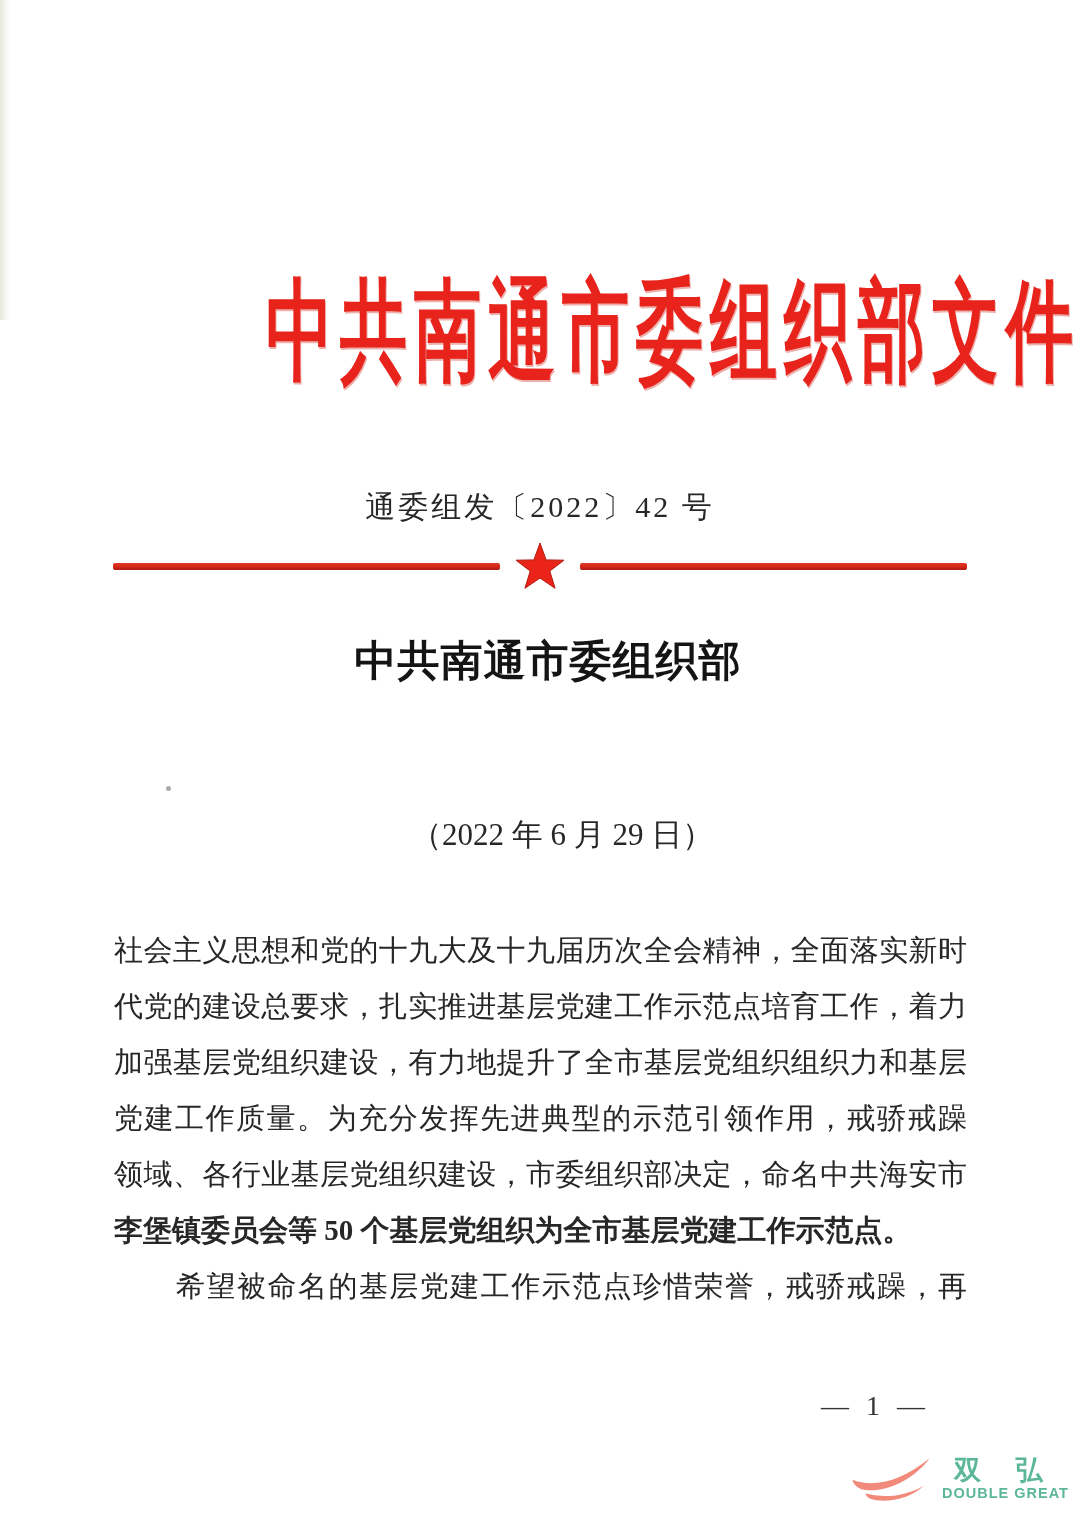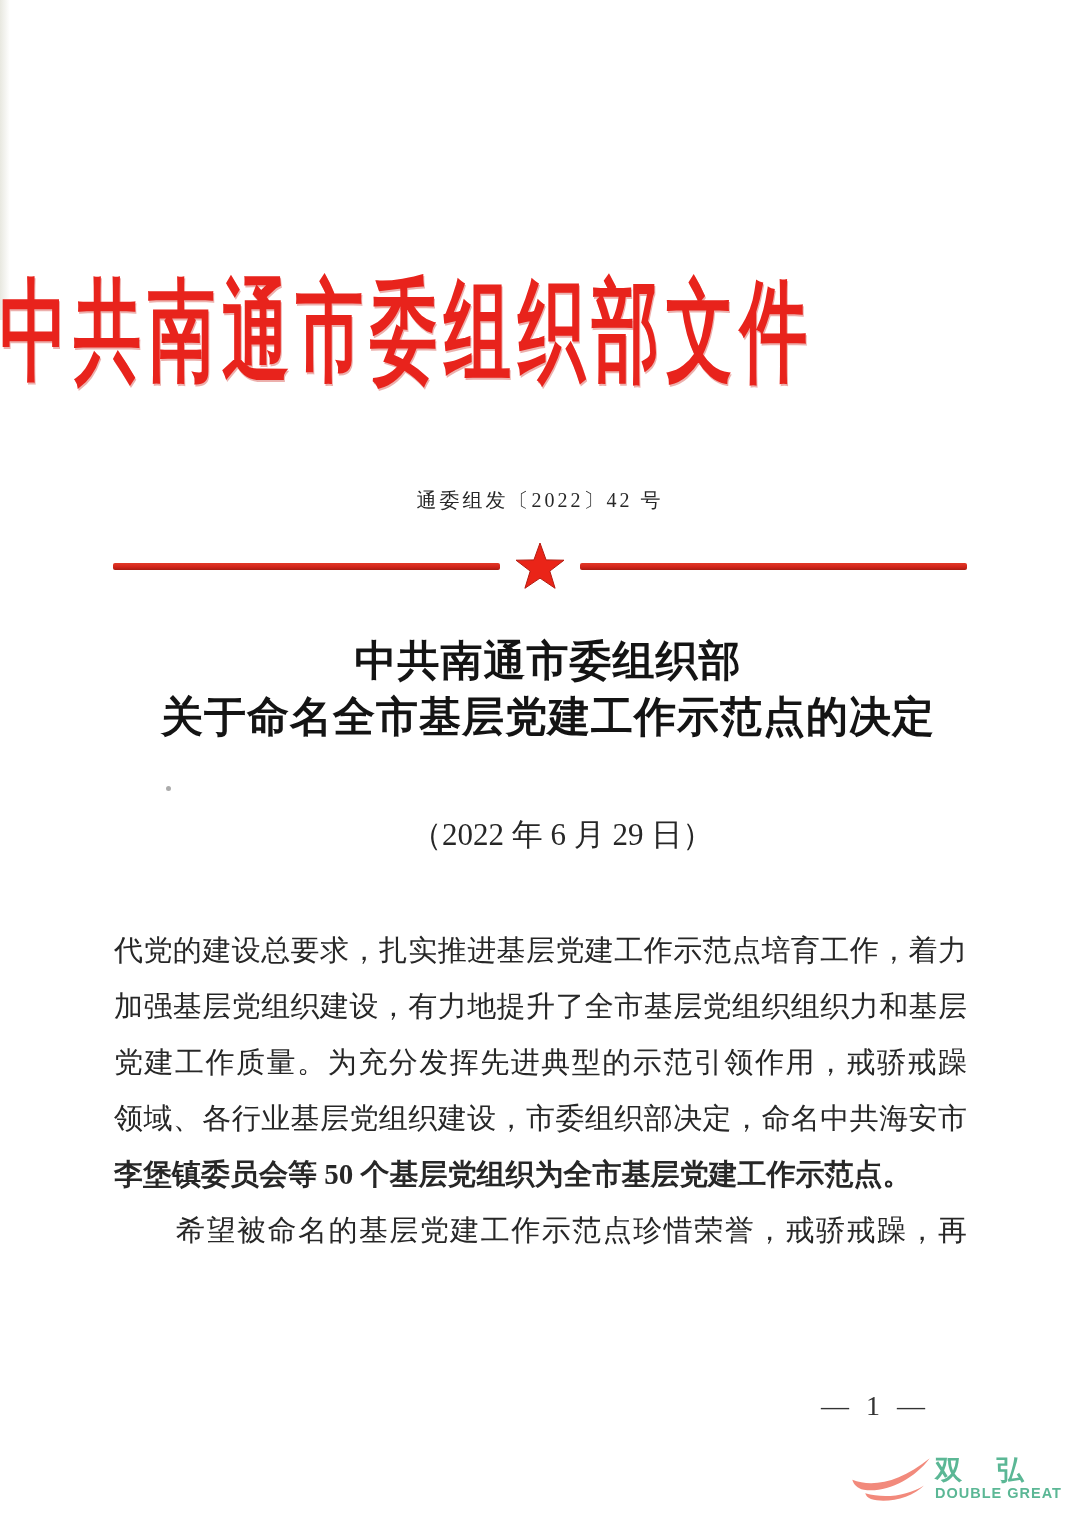--- a/index.html
+++ b/index.html
@@ -18,41 +18,41 @@
     left: 0; top: 0;
     width: 10px; height: 320px;
     background: linear-gradient(to right, #dededo, rgba(255,255,255,0));
     background: linear-gradient(to right, #e2e2d8, rgba(255,255,255,0));
     opacity: .8;
   }
   
   .red-header {
     position: absolute;
     top: 277px; left: 0; right: 0;
-    text-align: left;
+    text-align: right;
     height: 130px;
   }
   .red-header .stretch {
     display: inline-block;
     font-size: 67px;
     font-weight: bold;
     letter-spacing: 7px;
     line-height: 1;
     color: var(--header-red);
     transform: scaleY(1.65);
     transform-origin: top center;
     white-space: nowrap;
     text-shadow: 1px 1px 0 rgba(200,30,20,.35);
   }
   
   .doc-number {
     position: absolute;
     top: 487px; left: 0; right: 0;
     text-align: center;
-    font-size: 20px;
+    font-size: 30px;
     letter-spacing: 3px;
     color: var(--body-ink);
   }
   
   .divider {
     position: absolute;
     top: 542px; left: 113px; right: 113px;
     height: 48px;
     display: flex;
     align-items: center;
@@ -125,21 +125,21 @@
   }
   
   .wm {
     position: absolute;
     left: 848px; top: 1448px;
     width: 222px; height: 62px;
     display: flex;
     align-items: center;
   }
   .wm .swoosh { width: 86px; height: 56px; flex: none; }
-  .wm .wm-text { margin-left: 1px; text-align: left; }
+  .wm .wm-text { margin-left: 8px; text-align: center; }
   .wm .wm-cn {
     font-size: 27px;
     font-weight: bold;
     color: var(--logo-green);
     letter-spacing: 14px;
     line-height: 28px;
     white-space: nowrap;
   }
   .wm .wm-en {
     font-size: 14.5px;
@@ -169,28 +169,28 @@
     <div class="star-wrap">
       <svg width="50" height="48" viewBox="0 0 50 48" aria-hidden="true">
         <polygon points="25,1 31.1,17.9 49,18.2 34.8,29.1 40.1,46.3 25,36.1 9.9,46.3 15.2,29.1 1,18.2 18.9,17.9" fill="var(--star-red)" stroke="#b31b10" stroke-width="1"></polygon>
       </svg>
     </div>
     <div class="seg"></div>
   </div>
 
   <div class="doc-title">
     <div>中共南通市委组织部</div>
-    <div>关于命名全市基层党建工作示范点的决定</div>
   </div>
 
   <div class="speck"></div>
 
   <div class="doc-date">（2022 年 6 月 29 日）</div>
 
   <div class="body-text">
+    <div class="line">社会主义思想和党的十九大及十九届历次全会精神，全面落实新时</div>
     <div class="line">代党的建设总要求，扎实推进基层党建工作示范点培育工作，着力</div>
     <div class="line">加强基层党组织建设，有力地提升了全市基层党组织组织力和基层</div>
     <div class="line">党建工作质量。为充分发挥先进典型的示范引领作用，戒骄戒躁</div>
     <div class="line">领域、各行业基层党组织建设，市委组织部决定，命名中共海安市</div>
     <div class="line natural">李堡镇委员会等 50 个基层党组织为全市基层党建工作示范点。</div>
     <div class="line indent">希望被命名的基层党建工作示范点珍惜荣誉，戒骄戒躁，再</div>
   </div>
 
   <div class="page-number">— 1 —</div>
 

